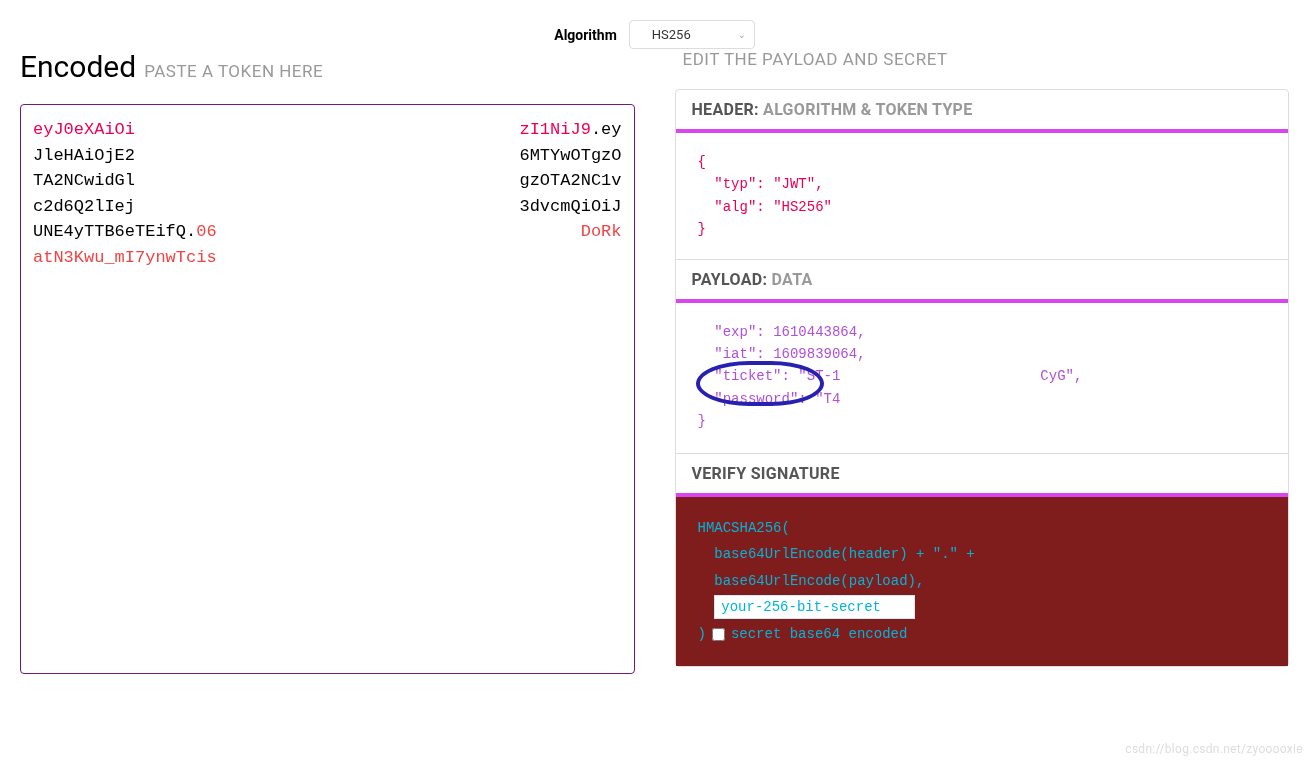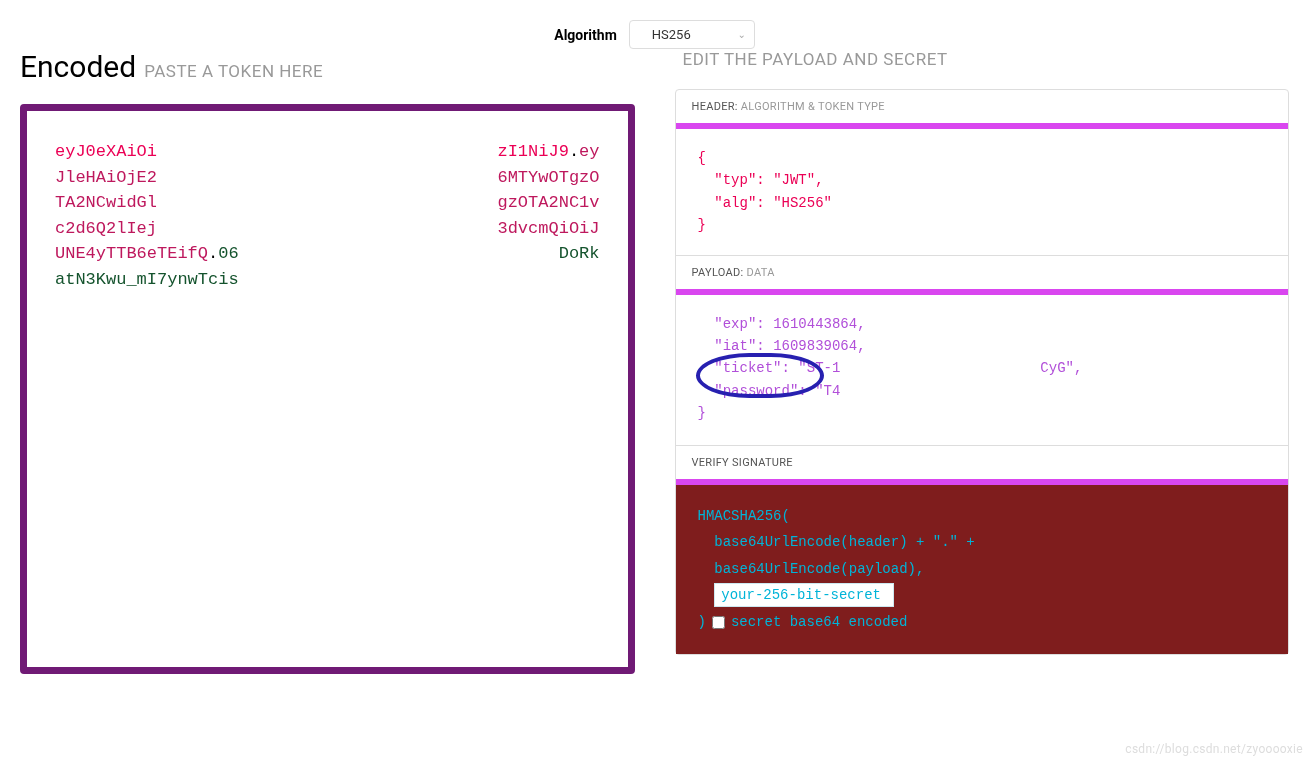--- a/index.html
+++ b/index.html
@@ -61,43 +61,44 @@
   font-weight: 400;
   margin-left: 8px;
 }
 .col-header {
   margin-bottom: 20px;
   display: flex;
   align-items: baseline;
   text-align: center;
 }
 .encoded-box {
-  border: 7px solid #701a75;
+  border: 1px solid #701a75;
   border-radius: 4px;
-  padding: 28px;
+  padding: 12px;
   min-height: 570px;
   font-family: "Courier New", monospace;
   font-size: 17px;
   line-height: 1.5;
   word-break: break-all;
 }
 .tok-red { color: #eb0055; }
-.tok-purple { color: #be185d; }
-.tok-cyan { color: #14532d; }
+.tok-purple { color: #000000; }
+.tok-cyan { color: #ef4444; }
 .tok-black { color: #000; }
 .decoded-box {
   border: 1px solid #ddd;
   border-radius: 4px;
 }
 .section-head {
-  border-bottom: 6px solid #d946ef;
+  border-bottom: 4px solid #d946ef;
   padding: 10px 16px;
-  font-size: 11px;
+  font-size: 16px;
   letter-spacing: 0.3px;
   color: #555;
+  font-weight: bold;
 }
 .section-head .gray { color: #999; }
 .section-body {
   padding: 18px 22px;
   font-family: "Courier New", monospace;
   font-size: 14px;
   line-height: 1.6;
   position: relative;
 }
 .json-red { color: #eb0055; }
@@ -110,21 +111,21 @@
   line-height: 1.9;
   color: #00b4d8;
 }
 .secret-input {
   border: 1px solid #cde8f0;
   background: #fff;
   padding: 3px 6px;
   font-family: "Courier New", monospace;
   font-size: 14px;
   color: #00b4d8;
-  width: 180px;
+  width: 201px;
 }
 .chk-row {
   display: flex;
   align-items: center;
   gap: 6px;
 }
 .chk {
   width: 13px;
   height: 13px;
 }

